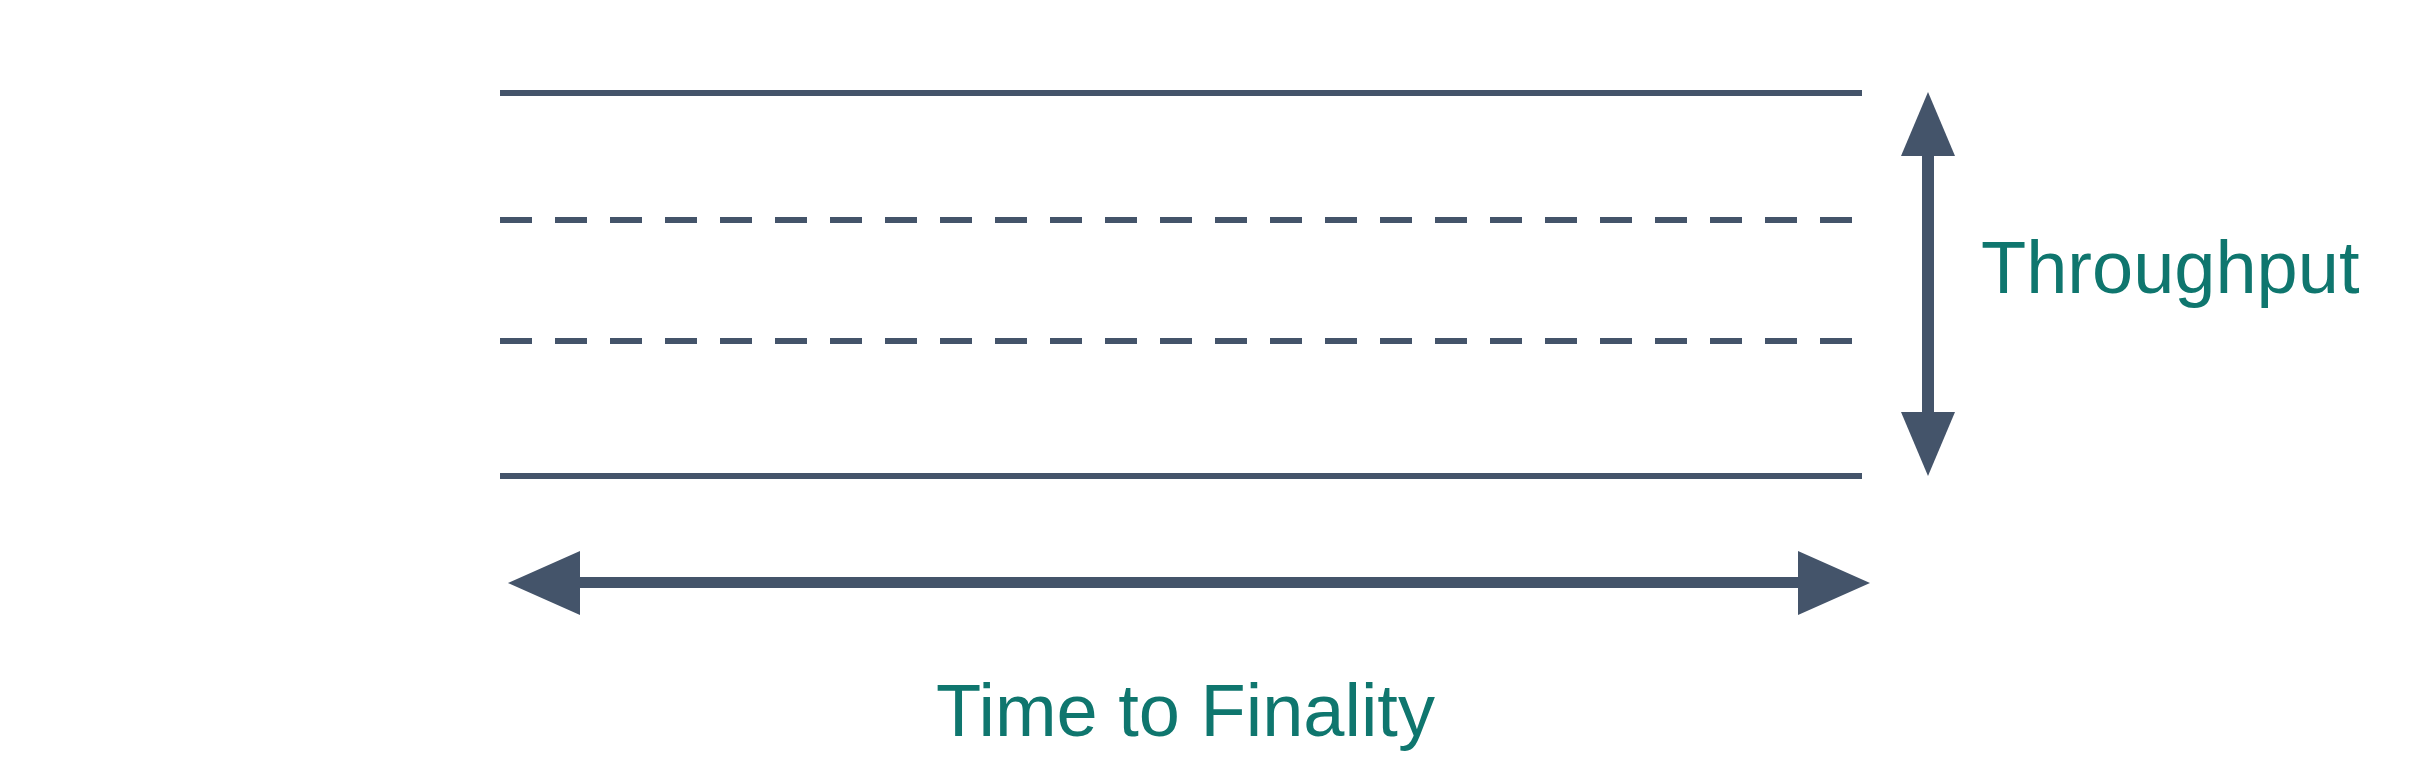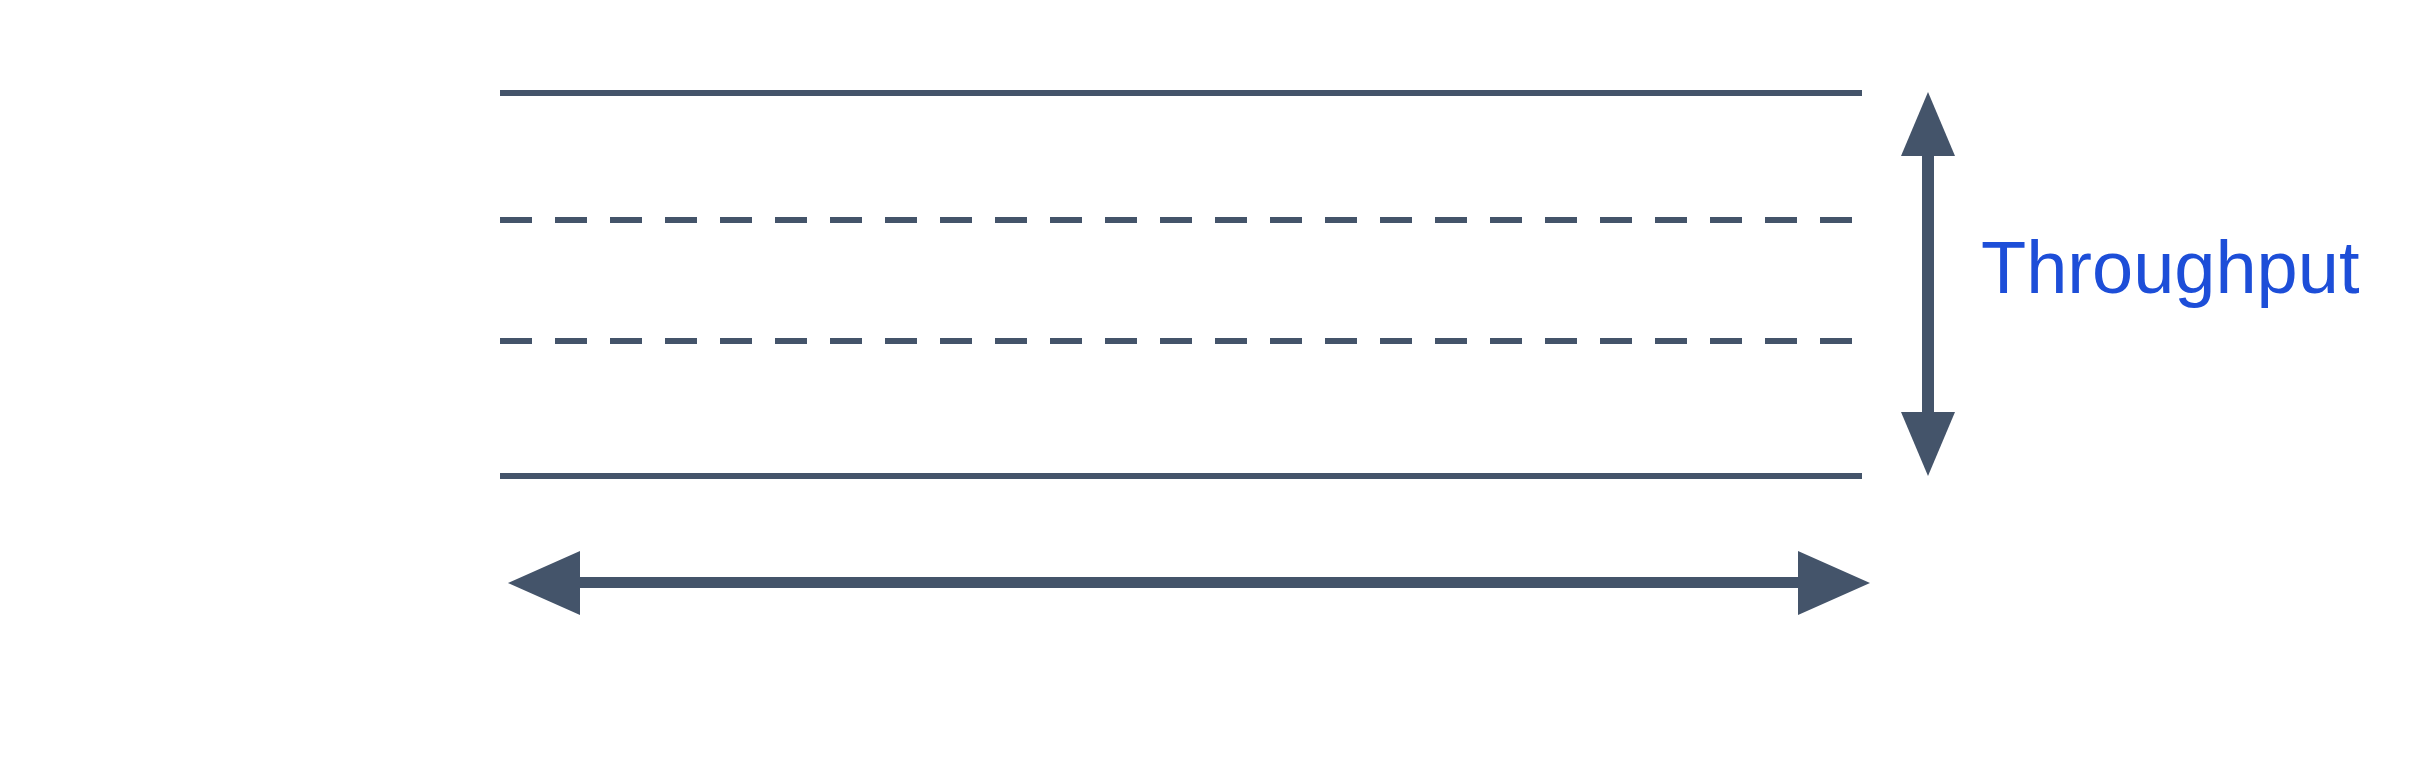--- a/index.html
+++ b/index.html
@@ -21,21 +21,21 @@
   #diagram-svg {
     position: absolute;
     left: 0;
     top: 0;
     width: 2410px;
     height: 780px;
     display: block;
   }
   .label {
     position: absolute;
-    color: #1d4ed8;
+    color: #0f766e;
     font-family: "Liberation Sans", sans-serif;
     font-size: 74px;
     font-weight: 400;
     line-height: 1;
     white-space: nowrap;
     letter-spacing: 0px;
     text-align: center;
   }
   #throughput-label {
     left: 1981px;
@@ -72,14 +72,15 @@
     <g fill="#44546A">
       <rect x="576" y="577" width="1226" height="11"></rect>
       <polygon points="508,583 580,551 580,615"></polygon>
       <polygon points="1870,583 1798,551 1798,615"></polygon>
     </g>
 
   </svg>
 
   <div class="label" id="throughput-label">Throughput</div>
 
+  <div class="label" id="time-to-finality-label">Time to Finality</div>
 
 </div>
 
 </body></html>

